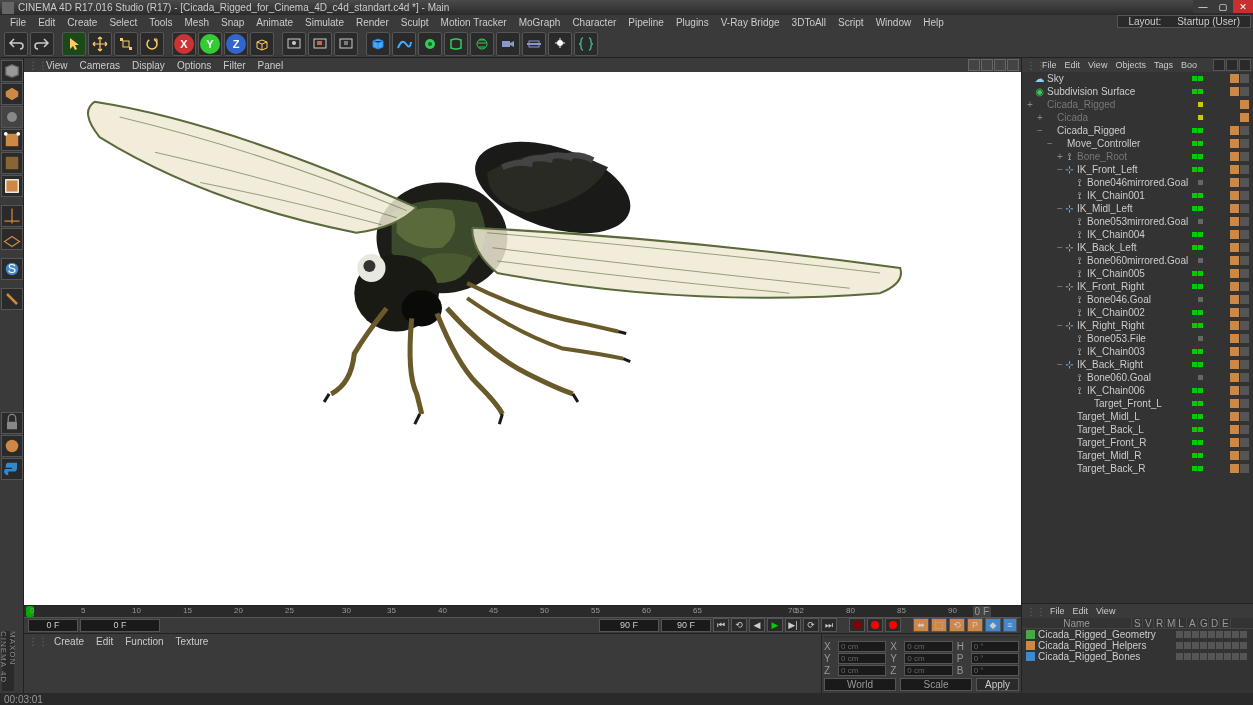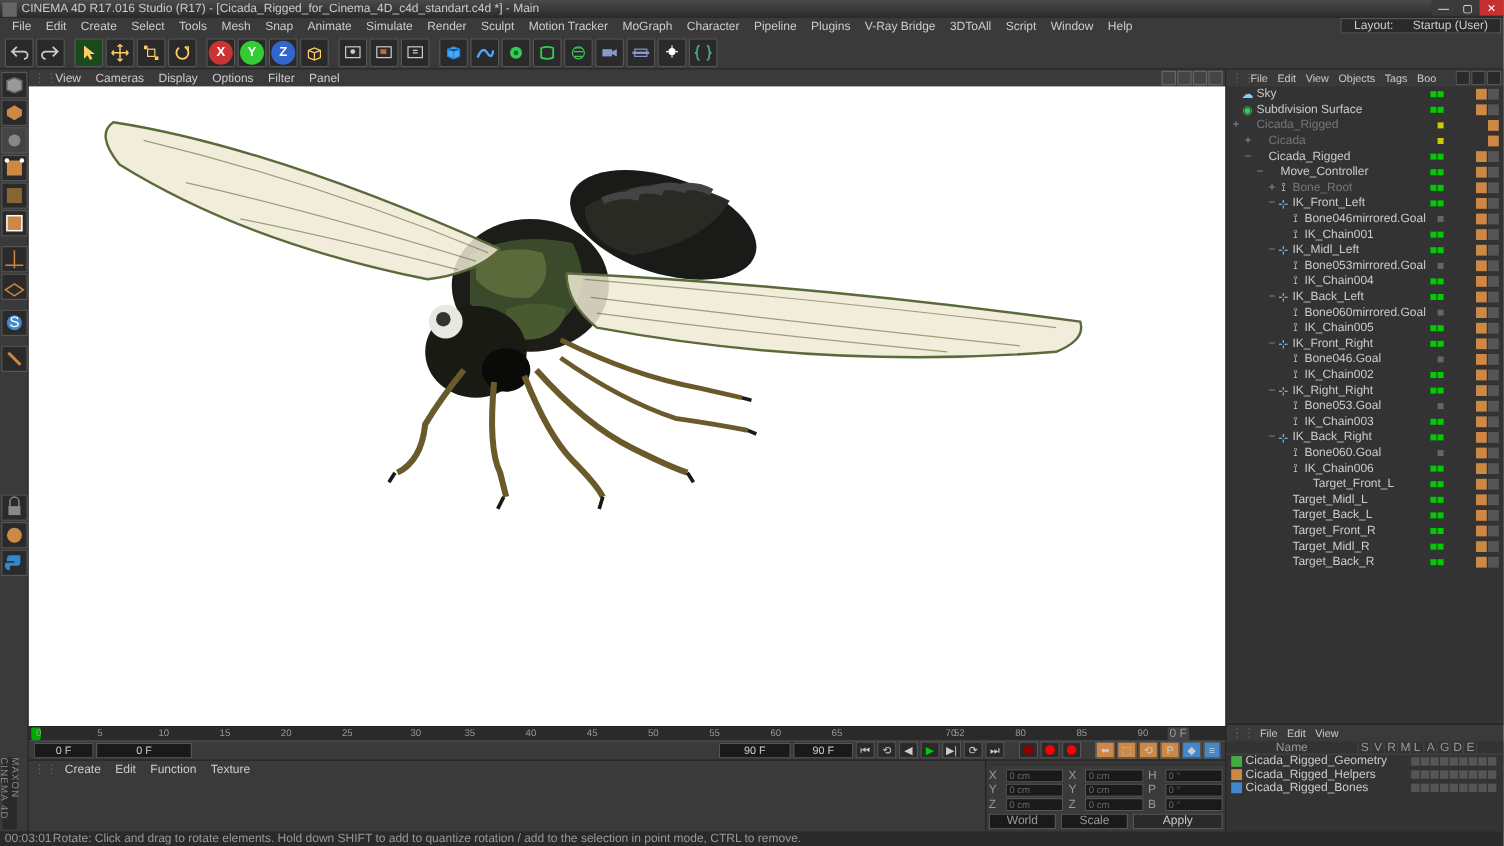--- a/index.html
+++ b/index.html
@@ -67,21 +67,21 @@
 .matthumb { width:40px; height:38px; display:flex; flex-direction:column; align-items:center; }
 .matthumb .sphere { width:32px; height:28px; background:radial-gradient(circle at 35% 35%, #666, #222); border-radius:2px; }
 .matthumb .mlabel { font-size:8px; color:#ccc; }
 .coordpane { width:200px; background:#3a3a3a; border-left:1px solid #222; padding:2px; display:flex; flex-direction:column; font-size:9px; color:#999; gap:2px; }
 .coordpane .titlebar2 { height:10px; background:#333; }
 .coordrow { display:flex; gap:4px; align-items:center; height:12px; }
 .coordrow .lbl { width:10px; }
 .coordrow .val { flex:1; background:#1a1a1a; border:1px solid #555; height:11px; font-size:8px; padding:0 2px; color:#666; }
 .worldrow { display:flex; gap:4px; }
 .worldrow .sel { flex:1; background:#1a1a1a; border:1px solid #555; height:13px; color:#999; text-align:center; }
-.worldrow .apply { background:#2a2a2a; border:1px solid #555; padding:0 24px; height:13px; color:#ccc; }
+.worldrow .apply { background:#2a2a2a; border:1px solid #555; padding:0 8px; height:13px; color:#ccc; }
 
 
 .right { width:232px; background:#3a3a3a; display:flex; flex-direction:column; border-left:1px solid #222; }
 .objmenu { height:14px; background:#3a3a3a; display:flex; align-items:center; padding:0 4px; position:relative; }
 .objmenu .grip { width:12px; color:#666; }
 .objmenu span { padding:0 4px; color:#ccc; font-size:9px; }
 .objmenu .search { position:absolute; right:2px; display:flex; gap:1px; }
 .objmenu .search div { width:12px; height:12px; background:#2a2a2a; border:1px solid #555; }
 .objtree { flex:1; background:#333; overflow-y:auto; font-size:9px; }
 .otree-item { display:flex; align-items:center; height:13px; color:#bbb; white-space:nowrap; position:relative; }
@@ -775,21 +775,21 @@
             <div class="dot g"></div>
           </span>
           <span class="tags">
             <div class="tag" style="background:#c84"></div>
             <div class="tag" style="background:#555"></div>
           </span>
         </div>
         <div class="otree-item" style="padding-left: 44px;">
           <span class="expand"></span>
           <span class="oicon" style="color:#ccc">⟟</span>
-          <span class="oname">Bone053.Goal</span>
+          <span class="oname">Bone053.File</span>
           <span class="dots">
             <div class="dot gray"></div>
           </span>
           <span class="tags">
             <div class="tag" style="background:#c84"></div>
             <div class="tag" style="background:#555"></div>
           </span>
         </div>
         <div class="otree-item" style="padding-left: 44px;">
           <span class="expand"></span>
@@ -991,14 +991,13 @@
           </div>
       </div>
     </div>
   </div>
 </div>
 
 <div class="brandfoot">MAXON CINEMA 4D</div>
 
 <div class="statusbar">
   <div class="stime">00:03:01</div>
-  <div>Rotate: Click and drag to rotate elements. Hold down SHIFT to add to quantize rotation / add to the selection in point mode, CTRL to remove.</div>
 </div>
 
 </body></html>

